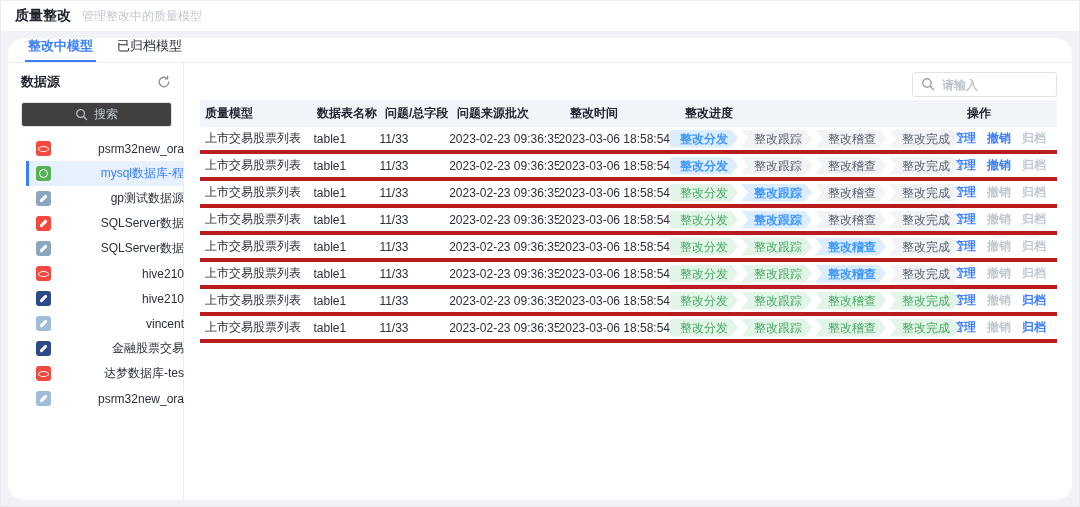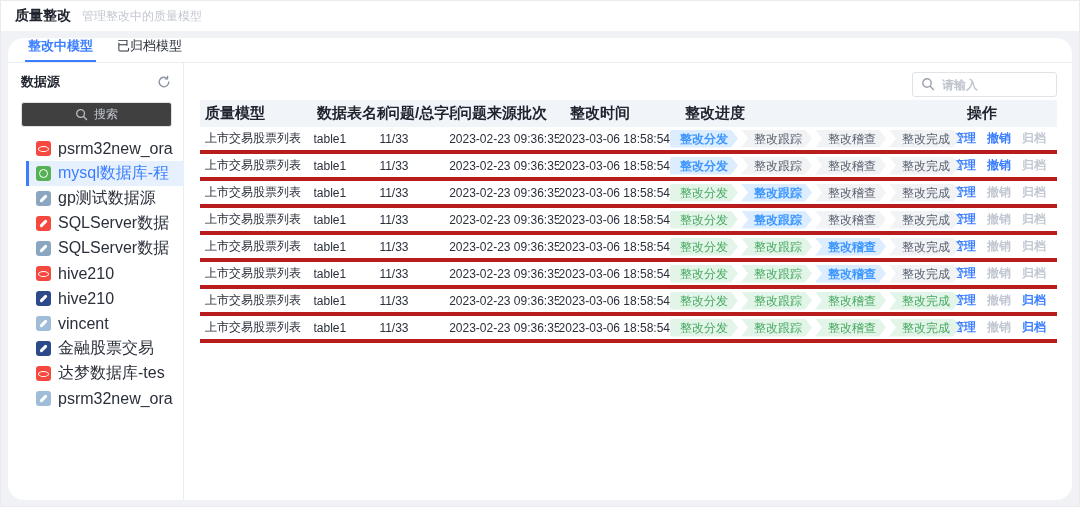--- a/index.html
+++ b/index.html
@@ -28,43 +28,43 @@
 
   
   .sidebar { width:176px; border-right:1px solid #e9ecf0; padding:10px 0 0 13px; flex:none; }
   .side-head { display:flex; justify-content:space-between; align-items:center; padding-right:11px; height:18px; }
   .side-title { font-size:13px; font-weight:bold; color:#20242e; }
   .refresh-btn { width:16px; height:16px; cursor:pointer; display:flex; align-items:center; justify-content:center; }
   .side-search { position:relative; margin:11px 11px 9px 0; height:25px; border:1px solid #dfe3e8;
                  border-radius:3px; display:flex; align-items:center; justify-content:center; gap:6px;
                  color:#bfc5cd; font-size:12px; cursor:text; background:#404040; }
   .ds-items { margin-left:5px; margin-right:0; }
-  .ds-item { height:25px; display:flex; align-items:center; padding-left:10px; font-size:16px;
-             color:#2a2f3a; position:relative; cursor:pointer; width:158px; }
+  .ds-item { height:25px; display:flex; align-items:center; padding-left:10px; font-size:12px;
+             color:#2a2f3a; position:relative; cursor:pointer; width:158px;justify-content:space-between; }
   .ds-item.selected { background:#e7f1fe; color:#3a7eff; }
   .ds-item.selected::before { content:""; position:absolute; left:0; top:0; bottom:0; width:3px; background:#3a7eff; }
   .ds-icon { width:15px; height:15px; border-radius:3px; margin-right:7px; position:relative; flex:none; }
   .ds-icon::after { content:""; position:absolute; inset:0; margin:auto; }
   .g-oval::after  { width:9px; height:4px; border:1.3px solid #fff; border-radius:50%; }
   .g-diag::after  { width:9px; height:3px; background:#fff; border-radius:2px; transform:rotate(-45deg); }
   .g-circle::after{ width:7px; height:7px; border:1.5px solid #fff; border-radius:50%; }
   .g-diag-dark::after { width:9px; height:3px; background:#5d5310; border-radius:2px; transform:rotate(-45deg); }
 
   
   .main { flex:1; padding:9px 15px 0 16px; min-width:0; }
   .search-row { display:flex; justify-content:flex-end; margin-bottom:3px; }
   .main-search { position:relative; width:145px; height:25px; }
   .main-search input { width:100%; height:100%; border:1px solid #dfe3e8; border-radius:3px;
                        padding:0 8px 0 29px; font-size:12px; color:#2a2f3a; outline:none;
                        font-family:inherit;font-weight:bold; }
   .main-search input::placeholder { color:#bfc5cd; }
   .main-search .sicon { position:absolute; left:9px; top:5px; }
 
   .thead { display:flex; height:27px; align-items:center; background:#f1f4f9;
-           font-weight:bold; font-size:15px; color:#20242e; margin-top:3px; }
+           font-weight:bold; font-size:12px; color:#20242e; margin-top:3px; }
   .trow  { display:flex; height:27px; align-items:center; border-bottom:4px solid #b91c1c;
            font-size:12px; color:#2a2f3a; background:#fff; }
   .c1 { width:117px; padding-left:5px; } .c2 { width:68px; } .c3 { width:72px; }
   .c4 { width:113px; } .c5 { width:115px; } .c6 { width:282px; display:flex; align-items:center; }
   .c7 { flex:1; display:flex; align-items:center; }
   .cell { white-space:nowrap; overflow:hidden; }
 
   .step { height:18px; line-height:18px; font-size:12px; padding:0 10px 0 13px; margin-right:3px;
           white-space:nowrap;
           clip-path:polygon(0 0, calc(100% - 7px) 0, 100% 50%, calc(100% - 7px) 100%, 0 100%, 7px 50%); }

